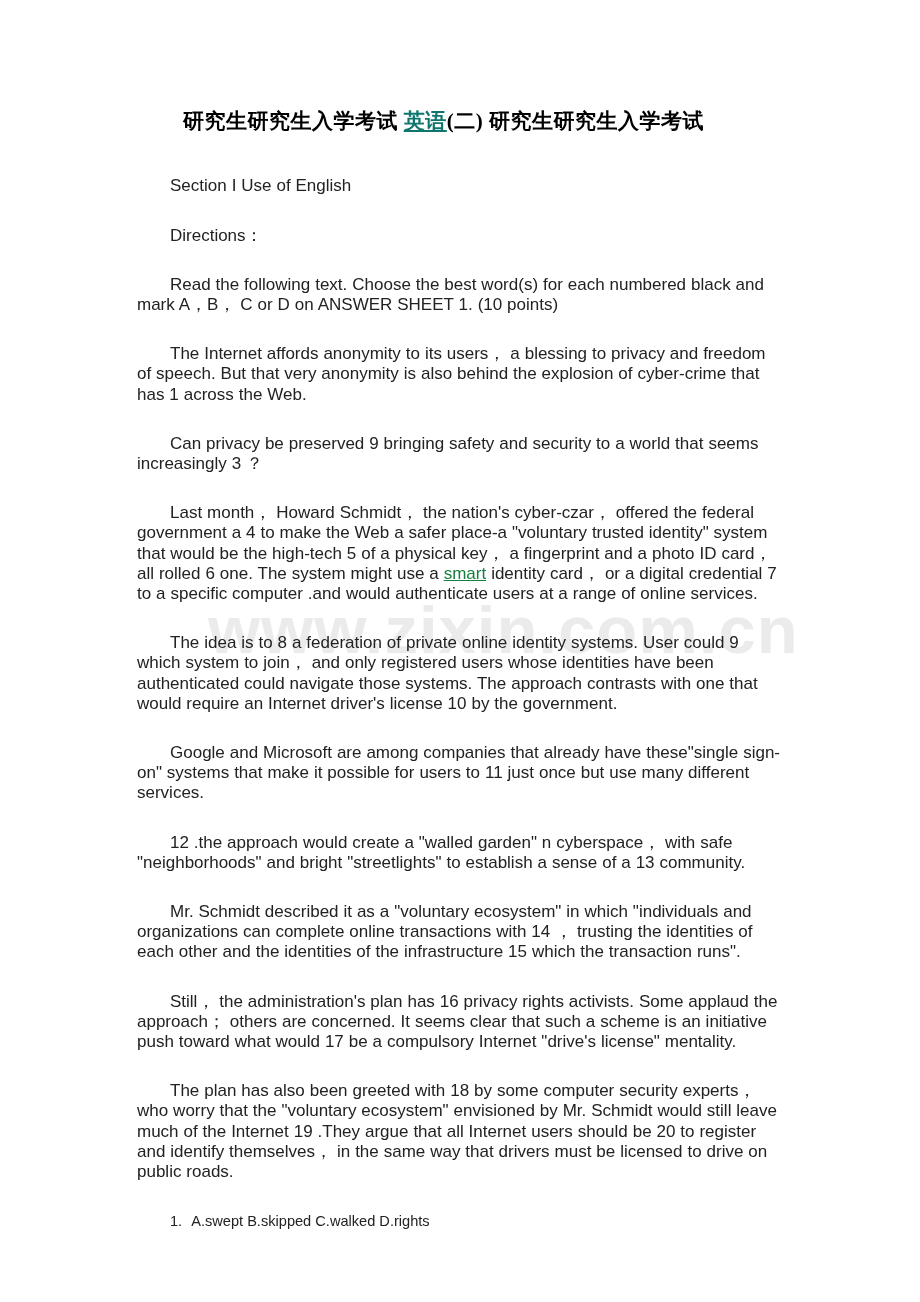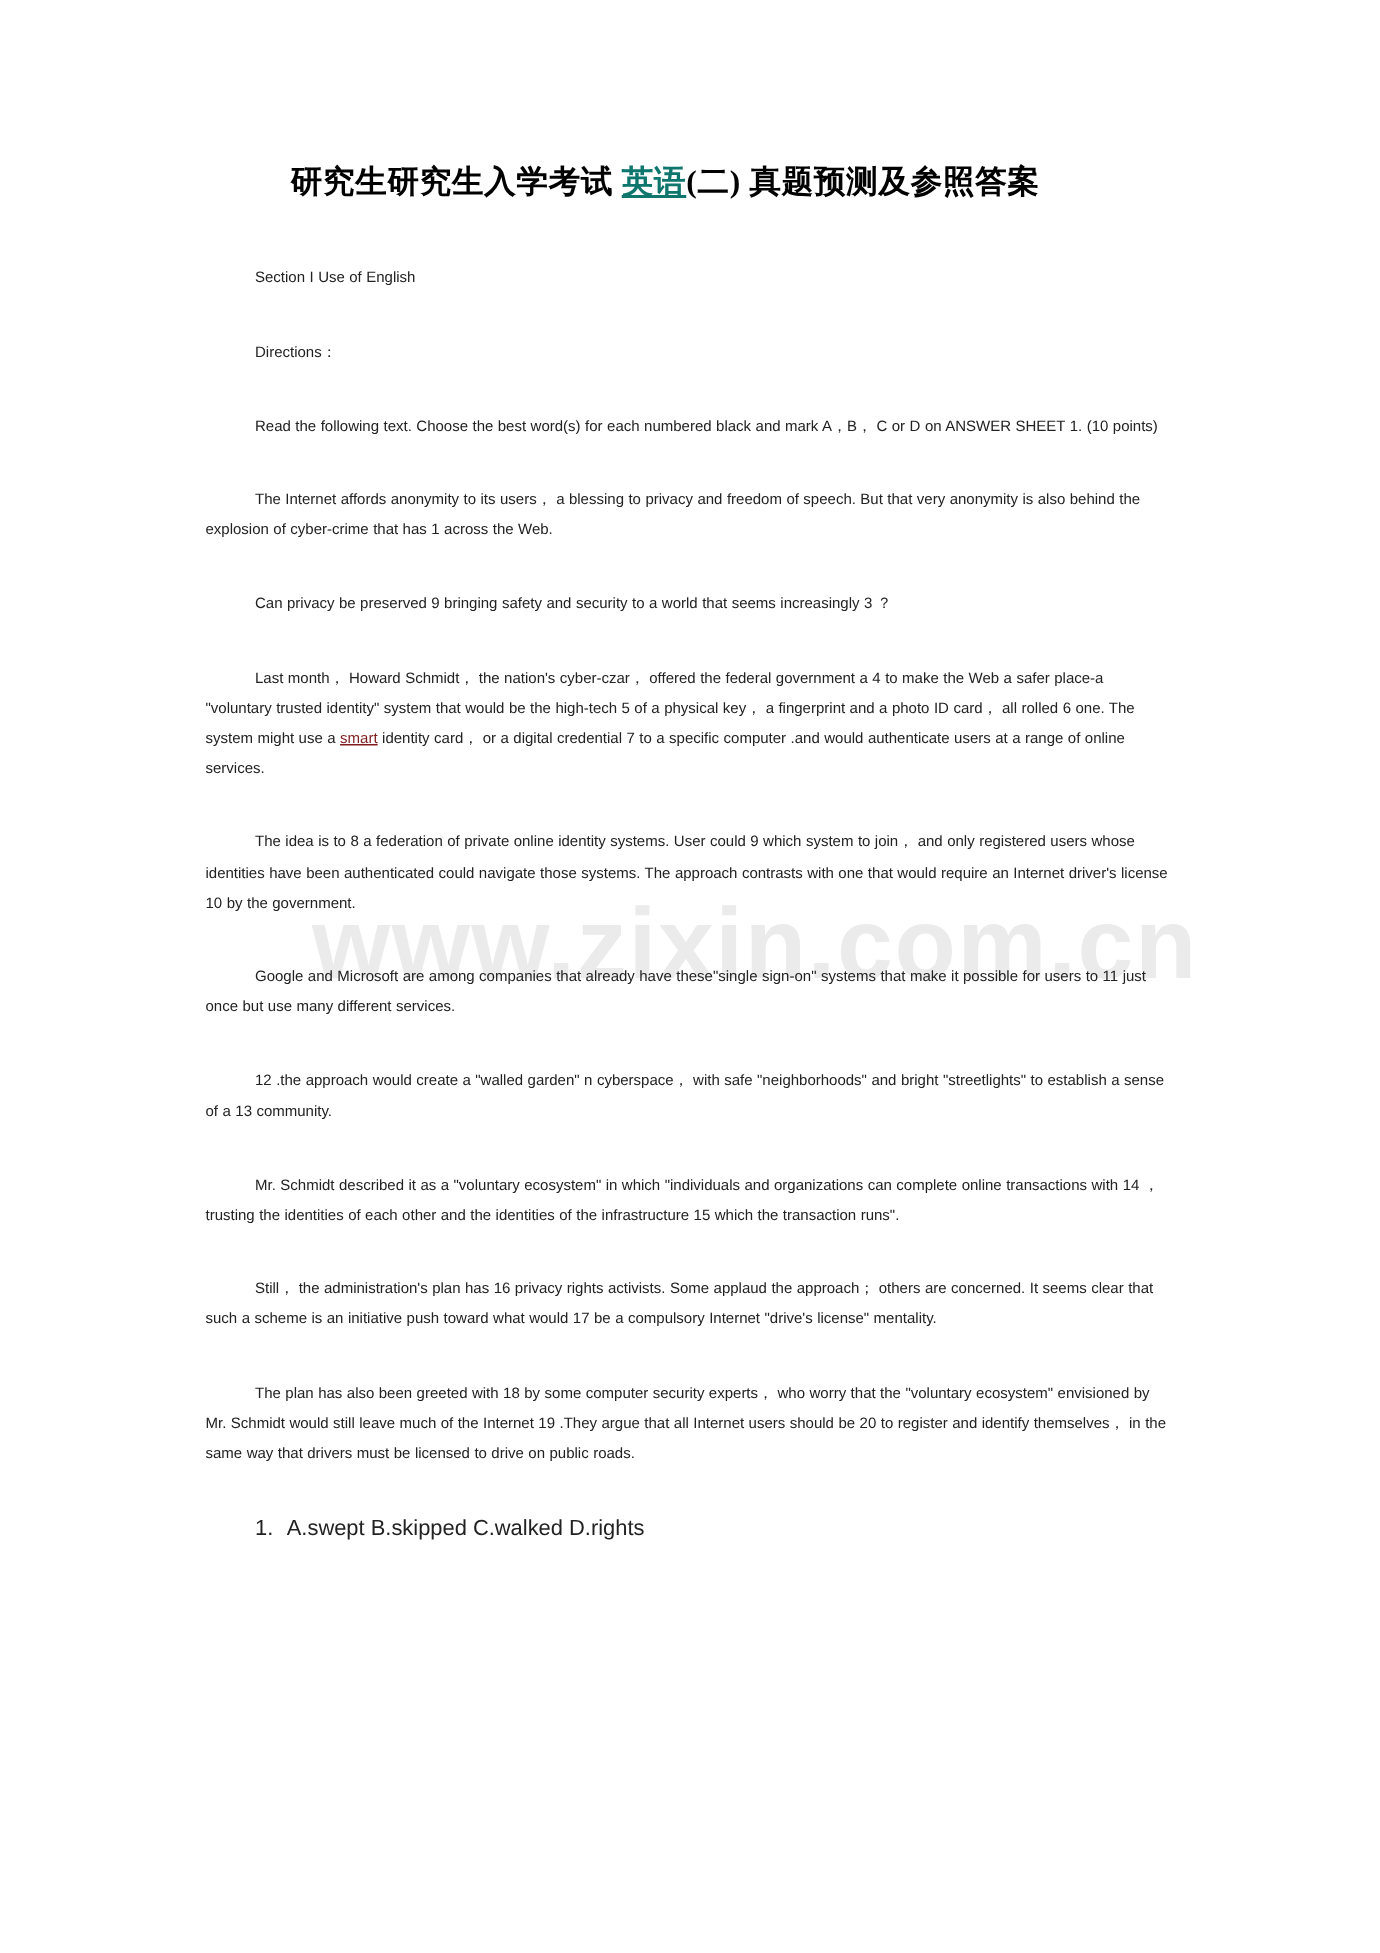--- a/index.html
+++ b/index.html
@@ -61,33 +61,33 @@
     letter-spacing: 0.5px;
     line-height: 1.3;
     padding-right: 30px;
   }
   .doc-title .link {
     color: #0f766e;
     text-decoration: underline;
   }
 
   p.para {
-    font-size: 10px;
+    font-size: 17px;
     line-height: 20.2px;
     margin: 0 0 29px 0;
     text-align: left;
     color: #222222;
     word-spacing: 0.2px;
   }
   p.para.indent {
     text-indent: 33px;
   }
 
   .blank-link {
-    color: #7f1d1d;
+    color: #15803d;
     text-decoration: underline;
   }
 
   .q-item {
     font-size: 14.6px;
     line-height: 20.2px;
     margin: 0;
     text-indent: 33px;
     color: #222222;
   }
@@ -97,21 +97,21 @@
 </style>
 </head>
 <body>
 
 <div class="page">
 
   <div class="watermark">www.zixin.com.cn</div>
 
   <div class="content">
 
-    <h1 class="doc-title"><span>研究生研究生入学考试 </span><a class="link" href="#">英语</a><span>(二) 真题预测及参照答案</span></h1>
+    <h1 class="doc-title"><span>研究生研究生入学考试 </span><a class="link" href="#">英语</a><span>(二) 研究生研究生入学考试</span></h1>
 
     <p class="para indent">Section I  Use of English</p>
 
     <p class="para indent">Directions：</p>
 
     <p class="para indent">Read the following text. Choose the best word(s) for each numbered black and mark A，B， C or D on ANSWER SHEET 1. (10 points)</p>
 
     <p class="para indent">The Internet affords anonymity to its users， a blessing to privacy and freedom of speech. But that very anonymity is also behind the explosion of cyber-crime that has  1  across the Web.</p>
 
     <p class="para indent">Can privacy be preserved  9   bringing safety and security to a world that seems increasingly  3  ？</p>

